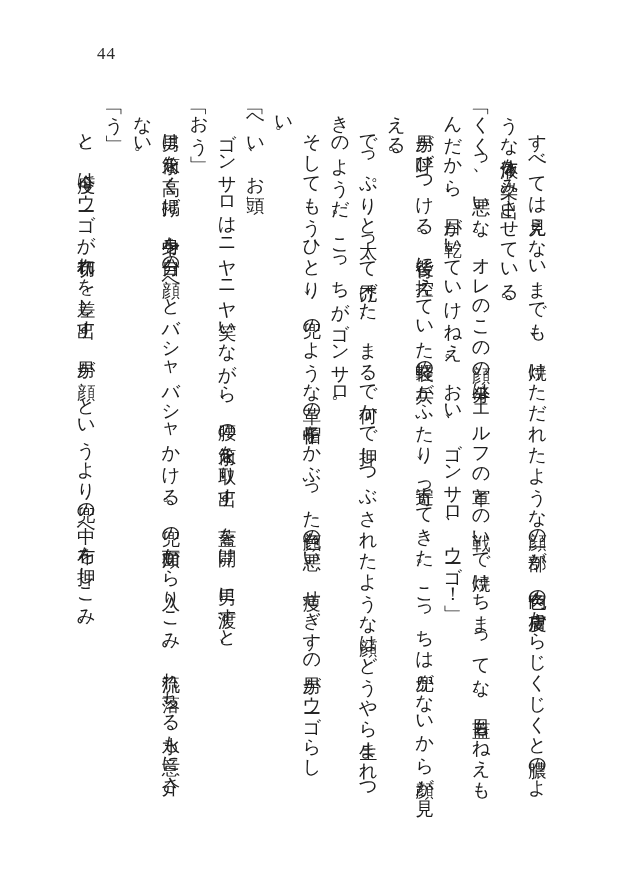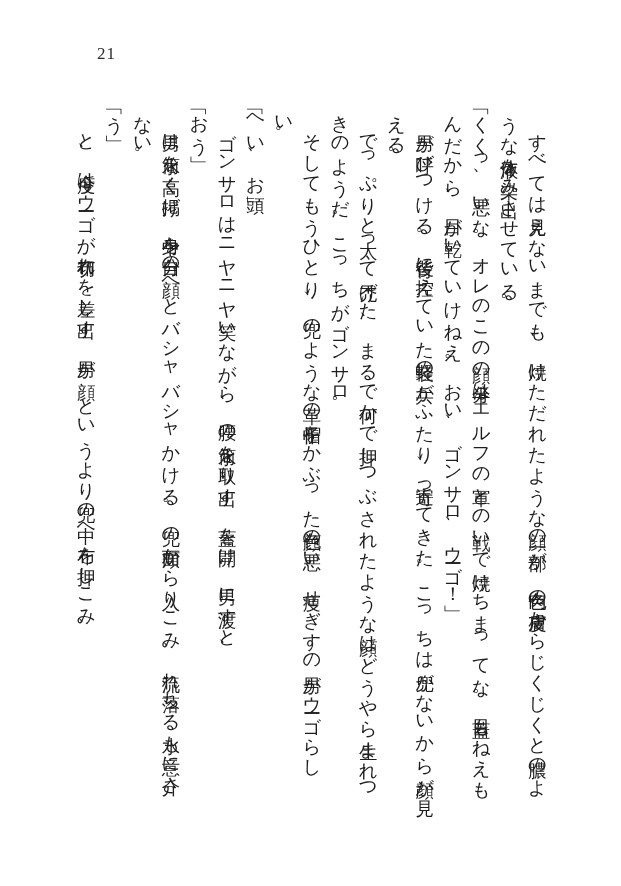--- a/index.html
+++ b/index.html
@@ -47,21 +47,21 @@
     text-indent: 0;
   }
   .para.indent {
     text-indent: 1em;
   }
 </style>
 </head>
 <body>
 
 <div class="book-page">
-  <div class="page-number">21</div>
+  <div class="page-number">44</div>
   <div class="text-block" id="text-block" style="color: rgb(29, 29, 29);">
       <p class="para indent">すべては見えないまでも、焼けただれたような顔の一部が、肉色の皮膚からじくじくと膿のような体液を染み出させている。</p>
       <p class="para">「くくっ、悪いな。オレのこの顔の半分はエルフの軍との戦いで焼けちまってな。目蓋もねえもんだから、目が乾いていけねえ。おい、ゴンサロ、ウーゴ！」</p>
       <p class="para indent">男が呼びつける。背後に控えていた軽装の兵がふたり、近寄ってきた。こっちは兜がないから顔が見える。</p>
       <p class="para indent">でっぷりと太って禿げた、まるで何かで押しつぶされたような顔はどうやら生まれつきのようだ。こっちがゴンサロ。</p>
       <p class="para indent">そしてもうひとり、兜のような革の帽子をかぶった顔色の悪い、痩せぎすの男がウーゴらしい。</p>
       <p class="para">「へい、お頭」</p>
       <p class="para indent">ゴンサロはニヤニヤ笑いながら、腰の水筒を取り出す。蓋を開け、男に渡すと、</p>
       <p class="para">「おう」</p>
       <p class="para indent">男は水筒を高く掲げ、中身を自分の顔へとバシャバシャかける。兜の面頬から入りこみ、流れ落ちる水も意に介さない。</p>

